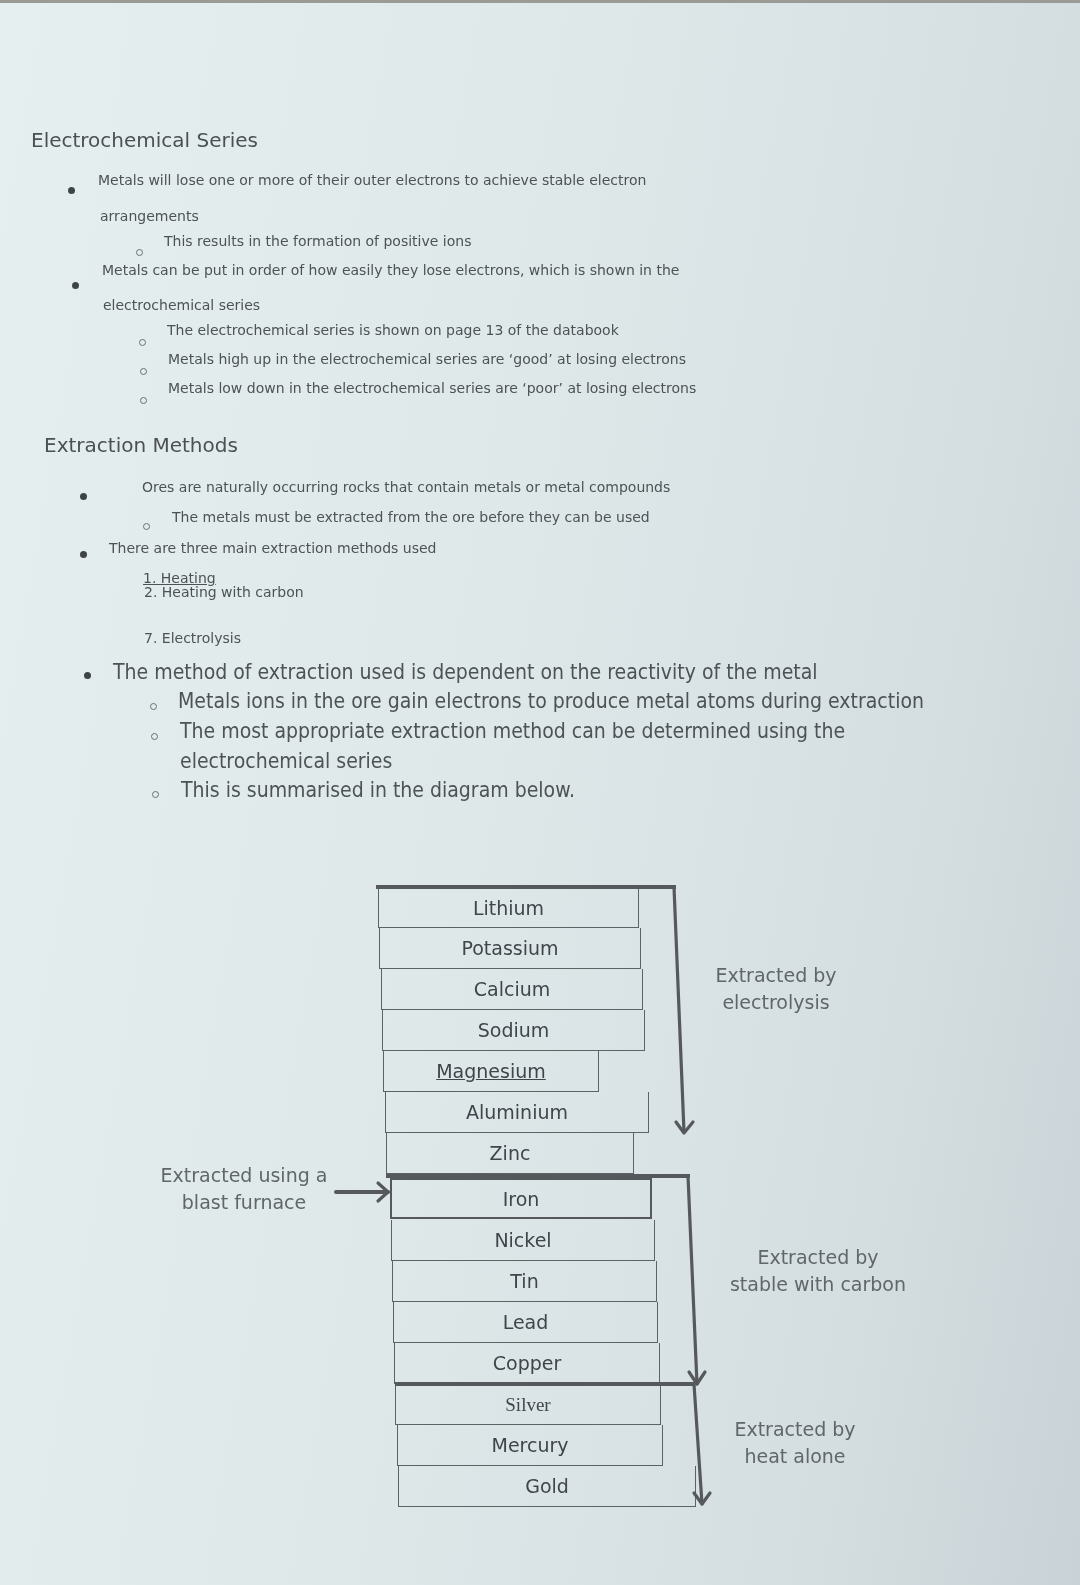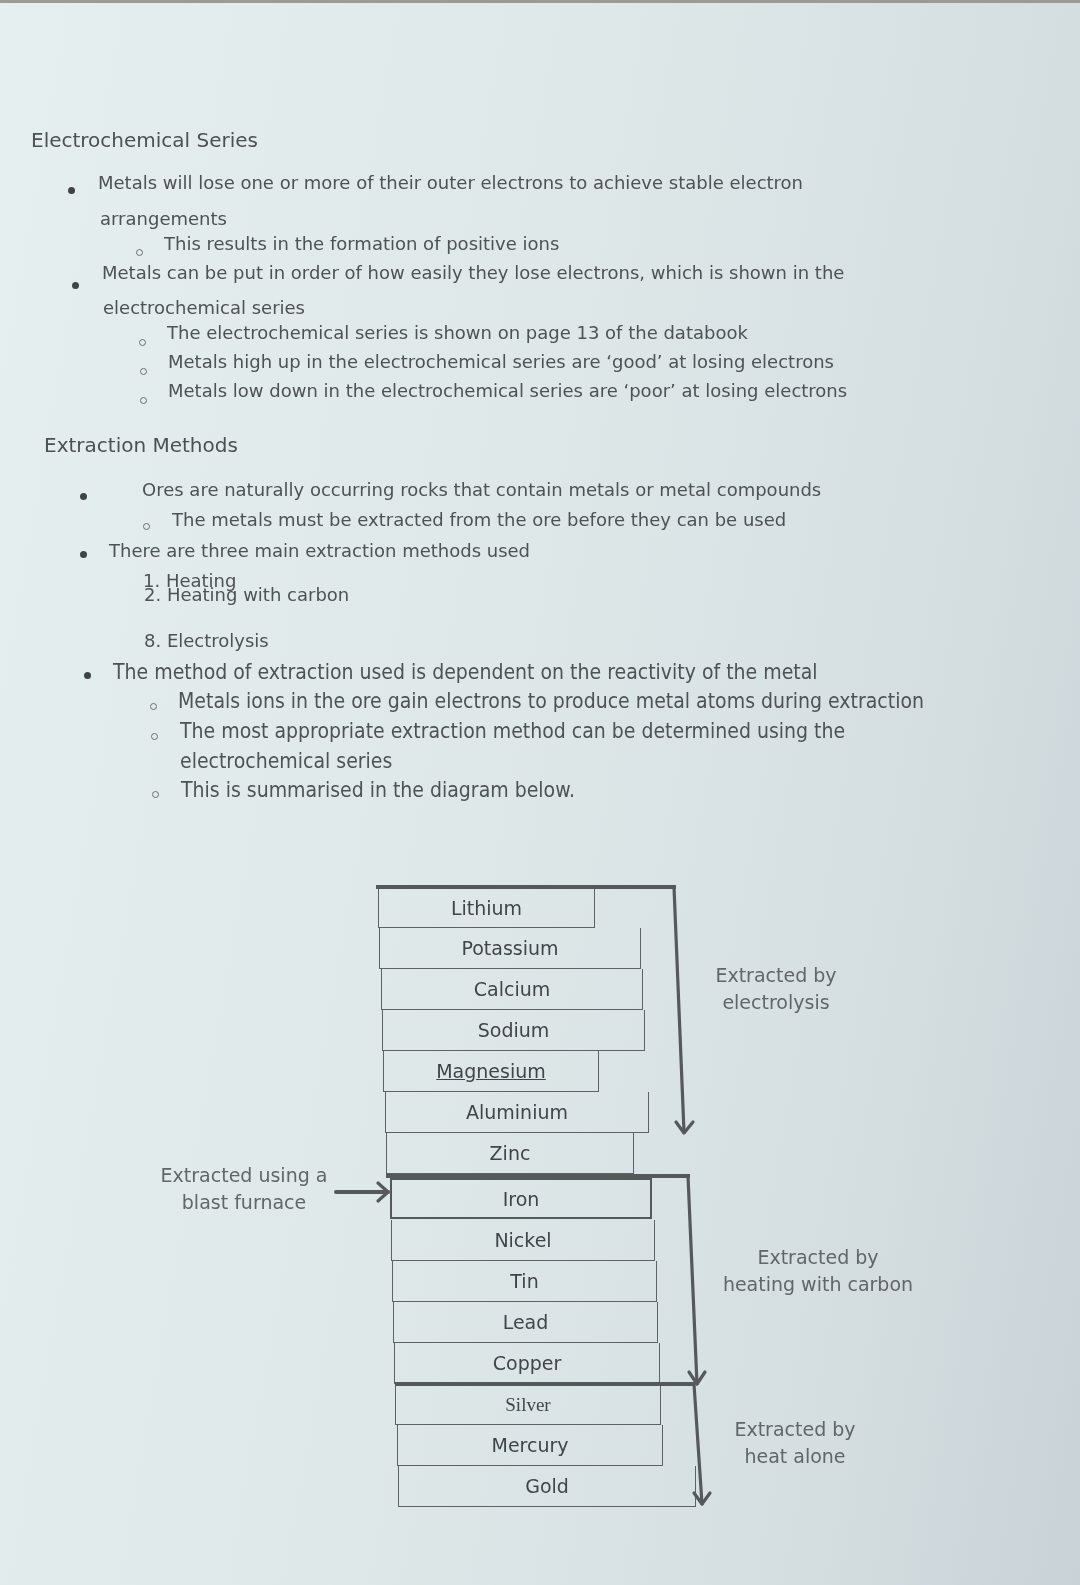--- a/index.html
+++ b/index.html
@@ -4,21 +4,21 @@
 <style>
   html, body { margin: 0; padding: 0; }
   body {
     width: 1080px; height: 1585px; overflow: hidden; position: relative;
     background: linear-gradient(100deg, #e6efef 0%, #dfe8e9 45%, #d4dde0 80%, #c9d3d7 100%);
     font-family: "DejaVu Sans", sans-serif;
     color: #4a4f52;
   }
   .topedge { position: absolute; left: 0; top: 0; width: 1080px; height: 3px; background: #9c9a94; }
   .h { position: absolute; font-size: 20px; color: #4b5053; }
-  .t { position: absolute; font-size: 18px; color: #4d5255; white-space: nowrap; }
+  .t { position: absolute; font-size: 14px; color: #4d5255; white-space: nowrap; }
   .bullet { position: absolute; width: 7px; height: 7px; border-radius: 50%; background: #3e4346; }
   .circ { position: absolute; width: 7px; height: 7px; border-radius: 50%; border: 1.3px solid #6a6f72; box-sizing: border-box; }
   .narrow { transform: scaleX(0.86); transform-origin: left center; }
 
   
   .cell {
     position: absolute; height: 41px; border: 1.3px solid #5d6265; border-top: none;
     box-sizing: border-box; display: flex; align-items: center; justify-content: center;
     font-size: 19px; color: #40454a;
   }
@@ -51,37 +51,37 @@
 
 <div class="h" style="left:44px; top:433px;">Extraction Methods</div>
 
 <div class="bullet" style="left:80px; top:493px;"></div>
 <div class="t" style="left:108px; top:479px;margin-left:34px;">Ores are naturally occurring rocks that contain metals or metal compounds</div>
 <div class="circ" style="left:143px; top:523px;"></div>
 <div class="t" style="left:172px; top:509px;">The metals must be extracted from the ore before they can be used</div>
 
 <div class="bullet" style="left:80px; top:551px;"></div>
 <div class="t" style="left:109px; top:540px;">There are three main extraction methods used</div>
-<div class="t" style="left:143px; top:570px;">1.  Heating</div>
+<div class="t" style="left:143px; top:570px;text-decoration:underline;">1.  Heating</div>
 <div class="t" style="left:144px; top:584px;">2.  Heating with carbon</div>
-<div class="t" style="left:144px; top:630px;">8.  Electrolysis</div>
+<div class="t" style="left:144px; top:630px;">7.  Electrolysis</div>
 
 <div class="bullet" style="left:84px; top:672px;"></div>
 <div class="t narrow" style="left:113px; top:659px; font-size:22px;">The method of extraction used is dependent on the reactivity of the metal</div>
 <div class="circ" style="left:150px; top:703px;"></div>
 <div class="t narrow" style="left:178px; top:688px; font-size:22px;">Metals ions in the ore gain electrons to produce metal atoms during extraction</div>
 <div class="circ" style="left:151px; top:733px;"></div>
 <div class="t narrow" style="left:180px; top:718px; font-size:22px;">The most appropriate extraction method can be determined using the</div>
 <div class="t narrow" style="left:180px; top:748px; font-size:22px;">electrochemical series</div>
 <div class="circ" style="left:152px; top:791px;"></div>
 <div class="t narrow" style="left:181px; top:777px; font-size:22px;">This is summarised in the diagram below.</div>
 
 <div>
 
-  <div class="cell first" style="left:378px; top:887px; width:217px;">Lithium</div>
+  <div class="cell first" style="left:378px; top:887px; width:261px;">Lithium</div>
   <div class="cell" style="left:379px; top:928px; width:262px;">Potassium</div>
   <div class="cell" style="left:381px; top:969px; width:262px;">Calcium</div>
   <div class="cell" style="left:382px; top:1010px; width:263px;">Sodium</div>
   <div class="cell" style="left:383px; top:1051px; width:216px;text-decoration:underline;">Magnesium</div>
   <div class="cell" style="left:385px; top:1092px; width:264px;">Aluminium</div>
   <div class="cell" style="left:386px; top:1133px; width:248px;">Zinc</div>
   <div class="cell" style="left:390px; top:1178px; width:262px; border:2.5px solid #55595c;">Iron</div>
   <div class="cell" style="left:391px; top:1220px; width:264px;">Nickel</div>
   <div class="cell" style="left:392px; top:1261px; width:265px;">Tin</div>
   <div class="cell" style="left:393px; top:1302px; width:265px;">Lead</div>
@@ -106,21 +106,21 @@
       <polyline points="378,1183 388,1192 378,1201"></polyline>
     </g>
   </svg>
 
   <div class="lbl" style="left:706px; top:962px; width:140px;">
     <div>Extracted by</div>
     <div>electrolysis</div>
   </div>
   <div class="lbl" style="left:718px; top:1244px; width:200px;">
     <div>Extracted by</div>
-    <div>heating with carbon</div>
+    <div>stable with carbon</div>
   </div>
   <div class="lbl" style="left:725px; top:1416px; width:140px;">
     <div>Extracted by</div>
     <div>heat alone</div>
   </div>
   <div class="lbl" style="left:158px; top:1162px; width:172px;">
     <div>Extracted using a</div>
     <div>blast furnace</div>
   </div>
 </div>

